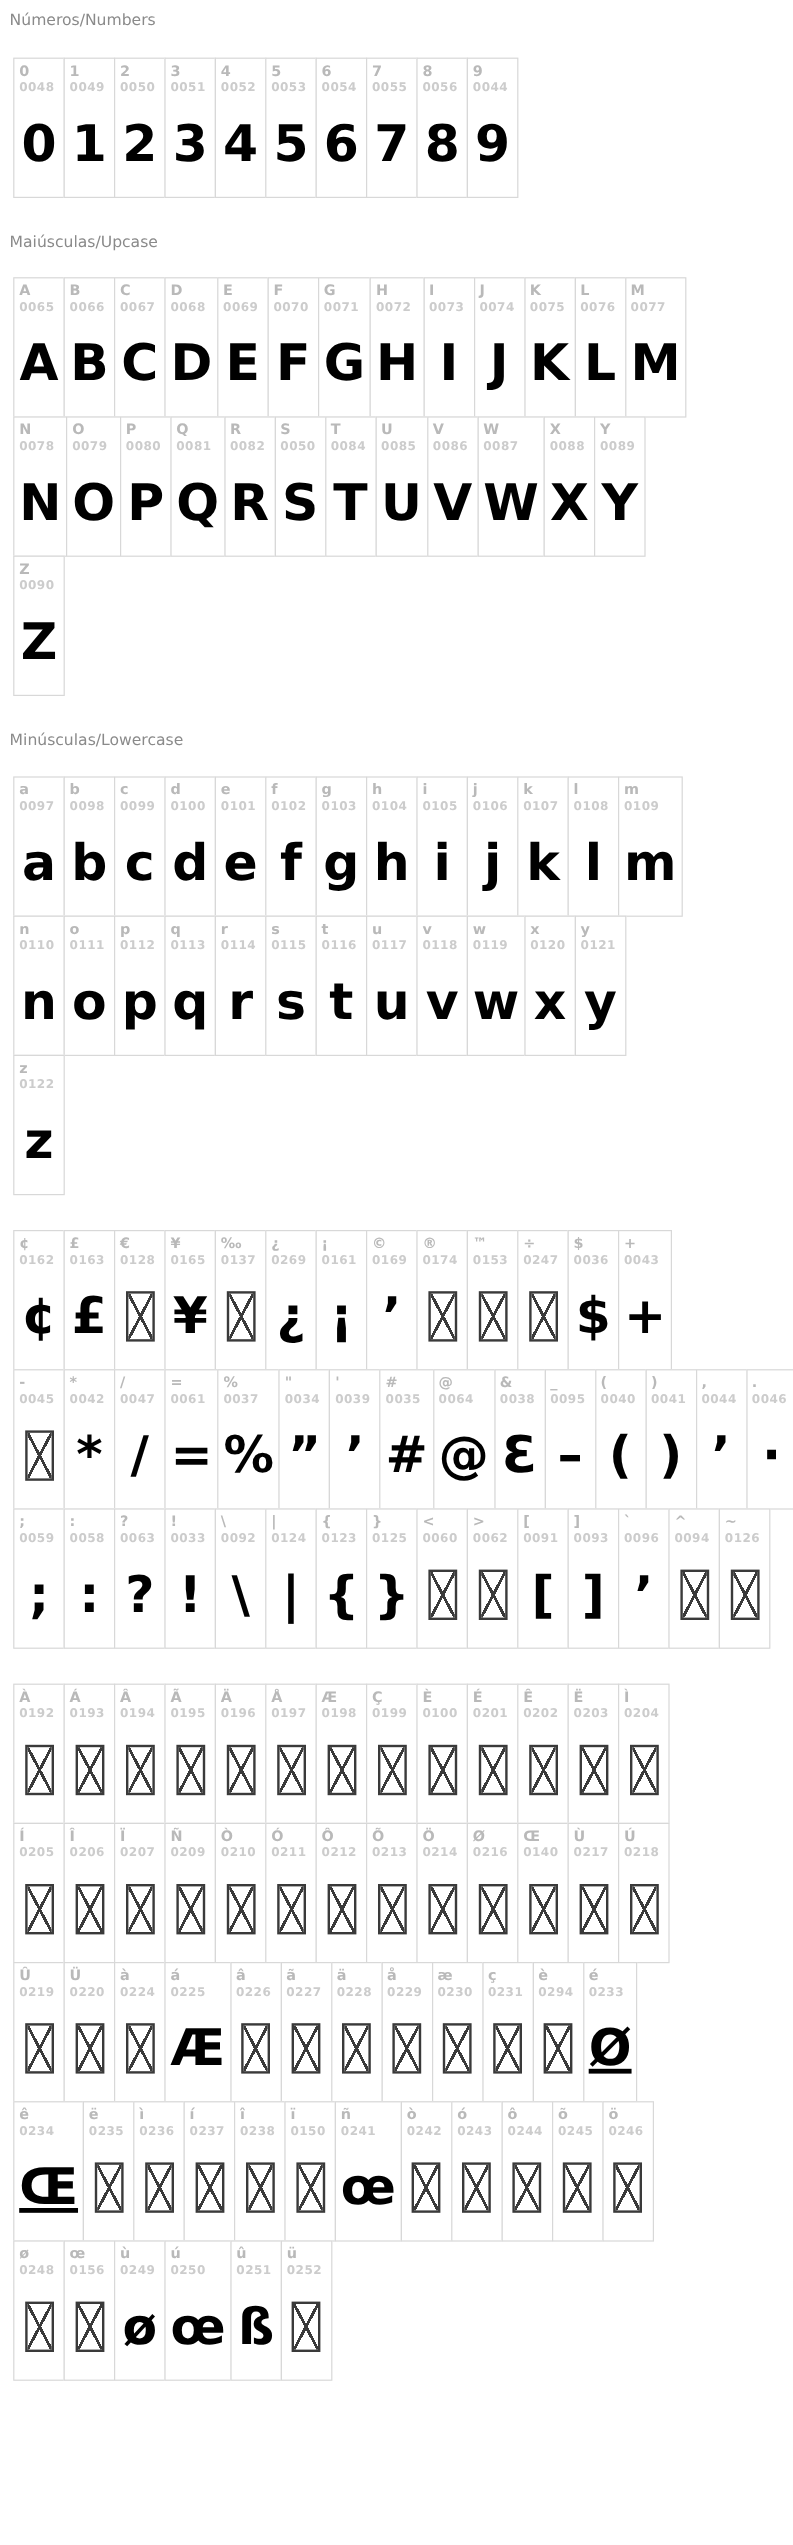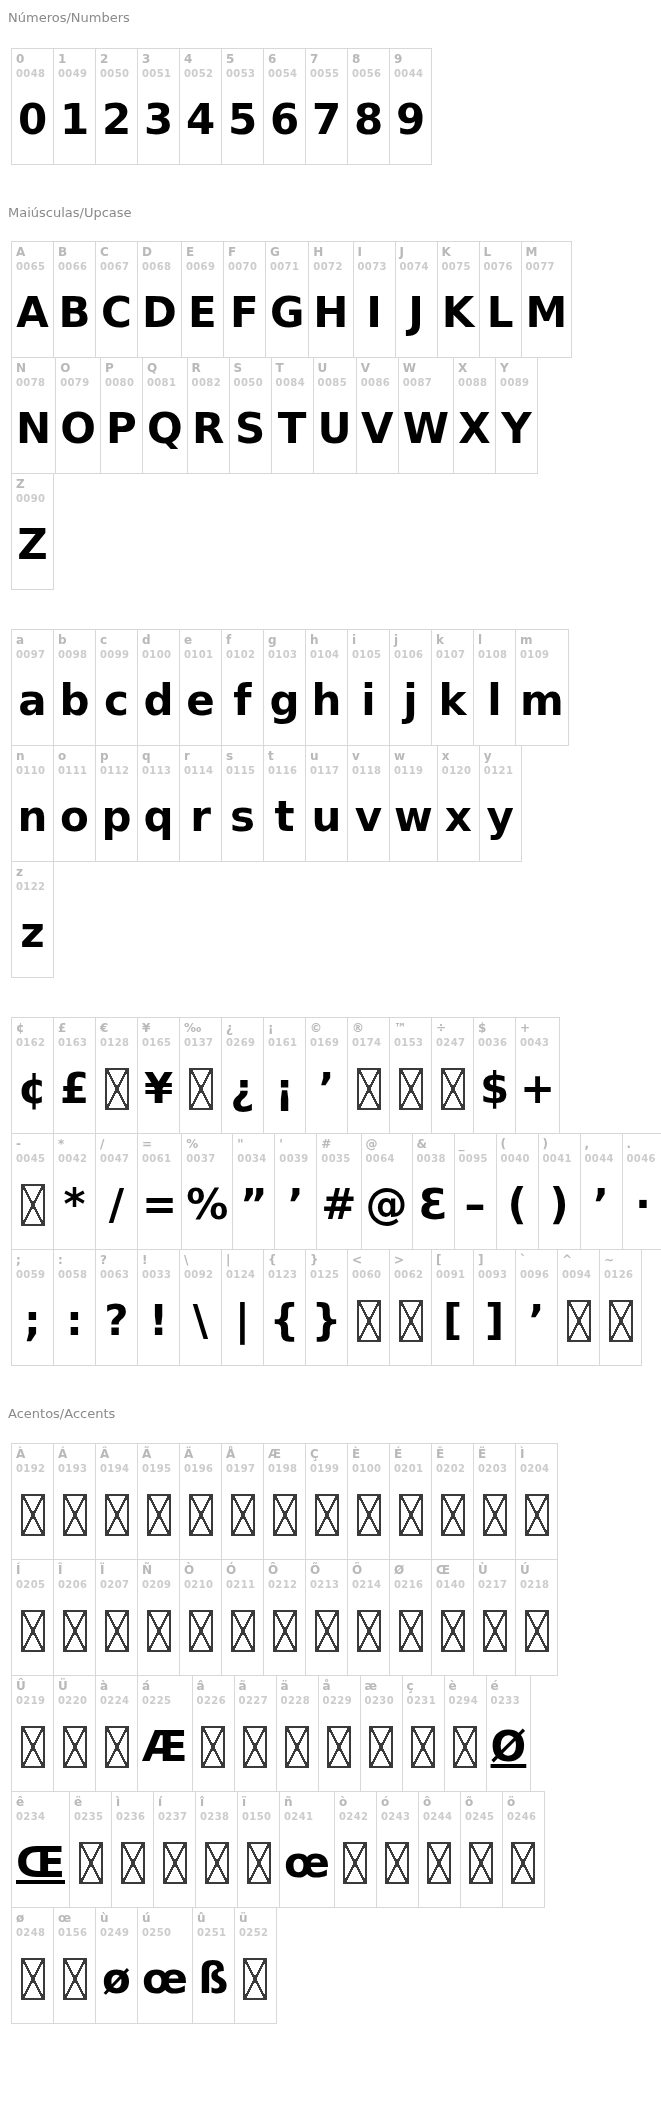--- a/index.html
+++ b/index.html
@@ -1,18 +1,18 @@
 <!DOCTYPE html>
 <html><head>
 <meta charset="utf-8">
 <style>
   html,body{margin:0;padding:0;background:#ffffff;}
   body{width:661px;font-family:"DejaVu Sans",sans-serif;-webkit-font-smoothing:antialiased;}
   .wrap{padding:6px 0 10px 8px;}
-  .section{margin-top:40px;}
+  .section{margin-top:30px;}
   .section:first-child{margin-top:4px;}
   .sec-title{color:#8a8a8a;font-size:13px;line-height:1.2;margin:0 0 22px 0;}
   .grid{margin-left:4px;display:inline-block;}
   .row{display:flex;}
   .cell{
     min-width:43px;height:117px;box-sizing:border-box;
     border:1px solid #d8d8d8;margin:-1px 0 0 -1px;
     background:#fff;display:flex;flex-direction:column;
     padding:3px 4px 8px 4px;
   }
@@ -287,21 +287,21 @@
           </div>
         </div><div class="row">
           <div class="cell">
             <div class="labels">
               <span class="ch">Z</span>
               <span class="code">0090</span>
             </div>
             <div class="glyph">Z</div>
           </div>
         </div></div></section>
-    <section class="section"><div class="grid"><div class="row">
+    <section class="section"><div class="sec-title">Minúsculas/Lowercase</div><div class="grid"><div class="row">
           <div class="cell">
             <div class="labels">
               <span class="ch">a</span>
               <span class="code">0097</span>
             </div>
             <div class="glyph">a</div>
           </div>
           <div class="cell">
             <div class="labels">
               <span class="ch">b</span>
@@ -798,21 +798,21 @@
           <div class="cell">
             <div class="labels">
               <span class="ch">~</span>
               <span class="code">0126</span>
             </div>
             <div class="glyph">
               <span class="notdef"></span>
             </div>
           </div>
         </div></div></section>
-    <section class="section"><div class="sec-title">Acentos/Accents</div><div class="grid"><div class="row">
+    <section class="section"><div class="grid"><div class="row">
           <div class="cell">
             <div class="labels">
               <span class="ch">À</span>
               <span class="code">0192</span>
             </div>
             <div class="glyph">
               <span class="notdef"></span>
             </div>
           </div>
           <div class="cell">

